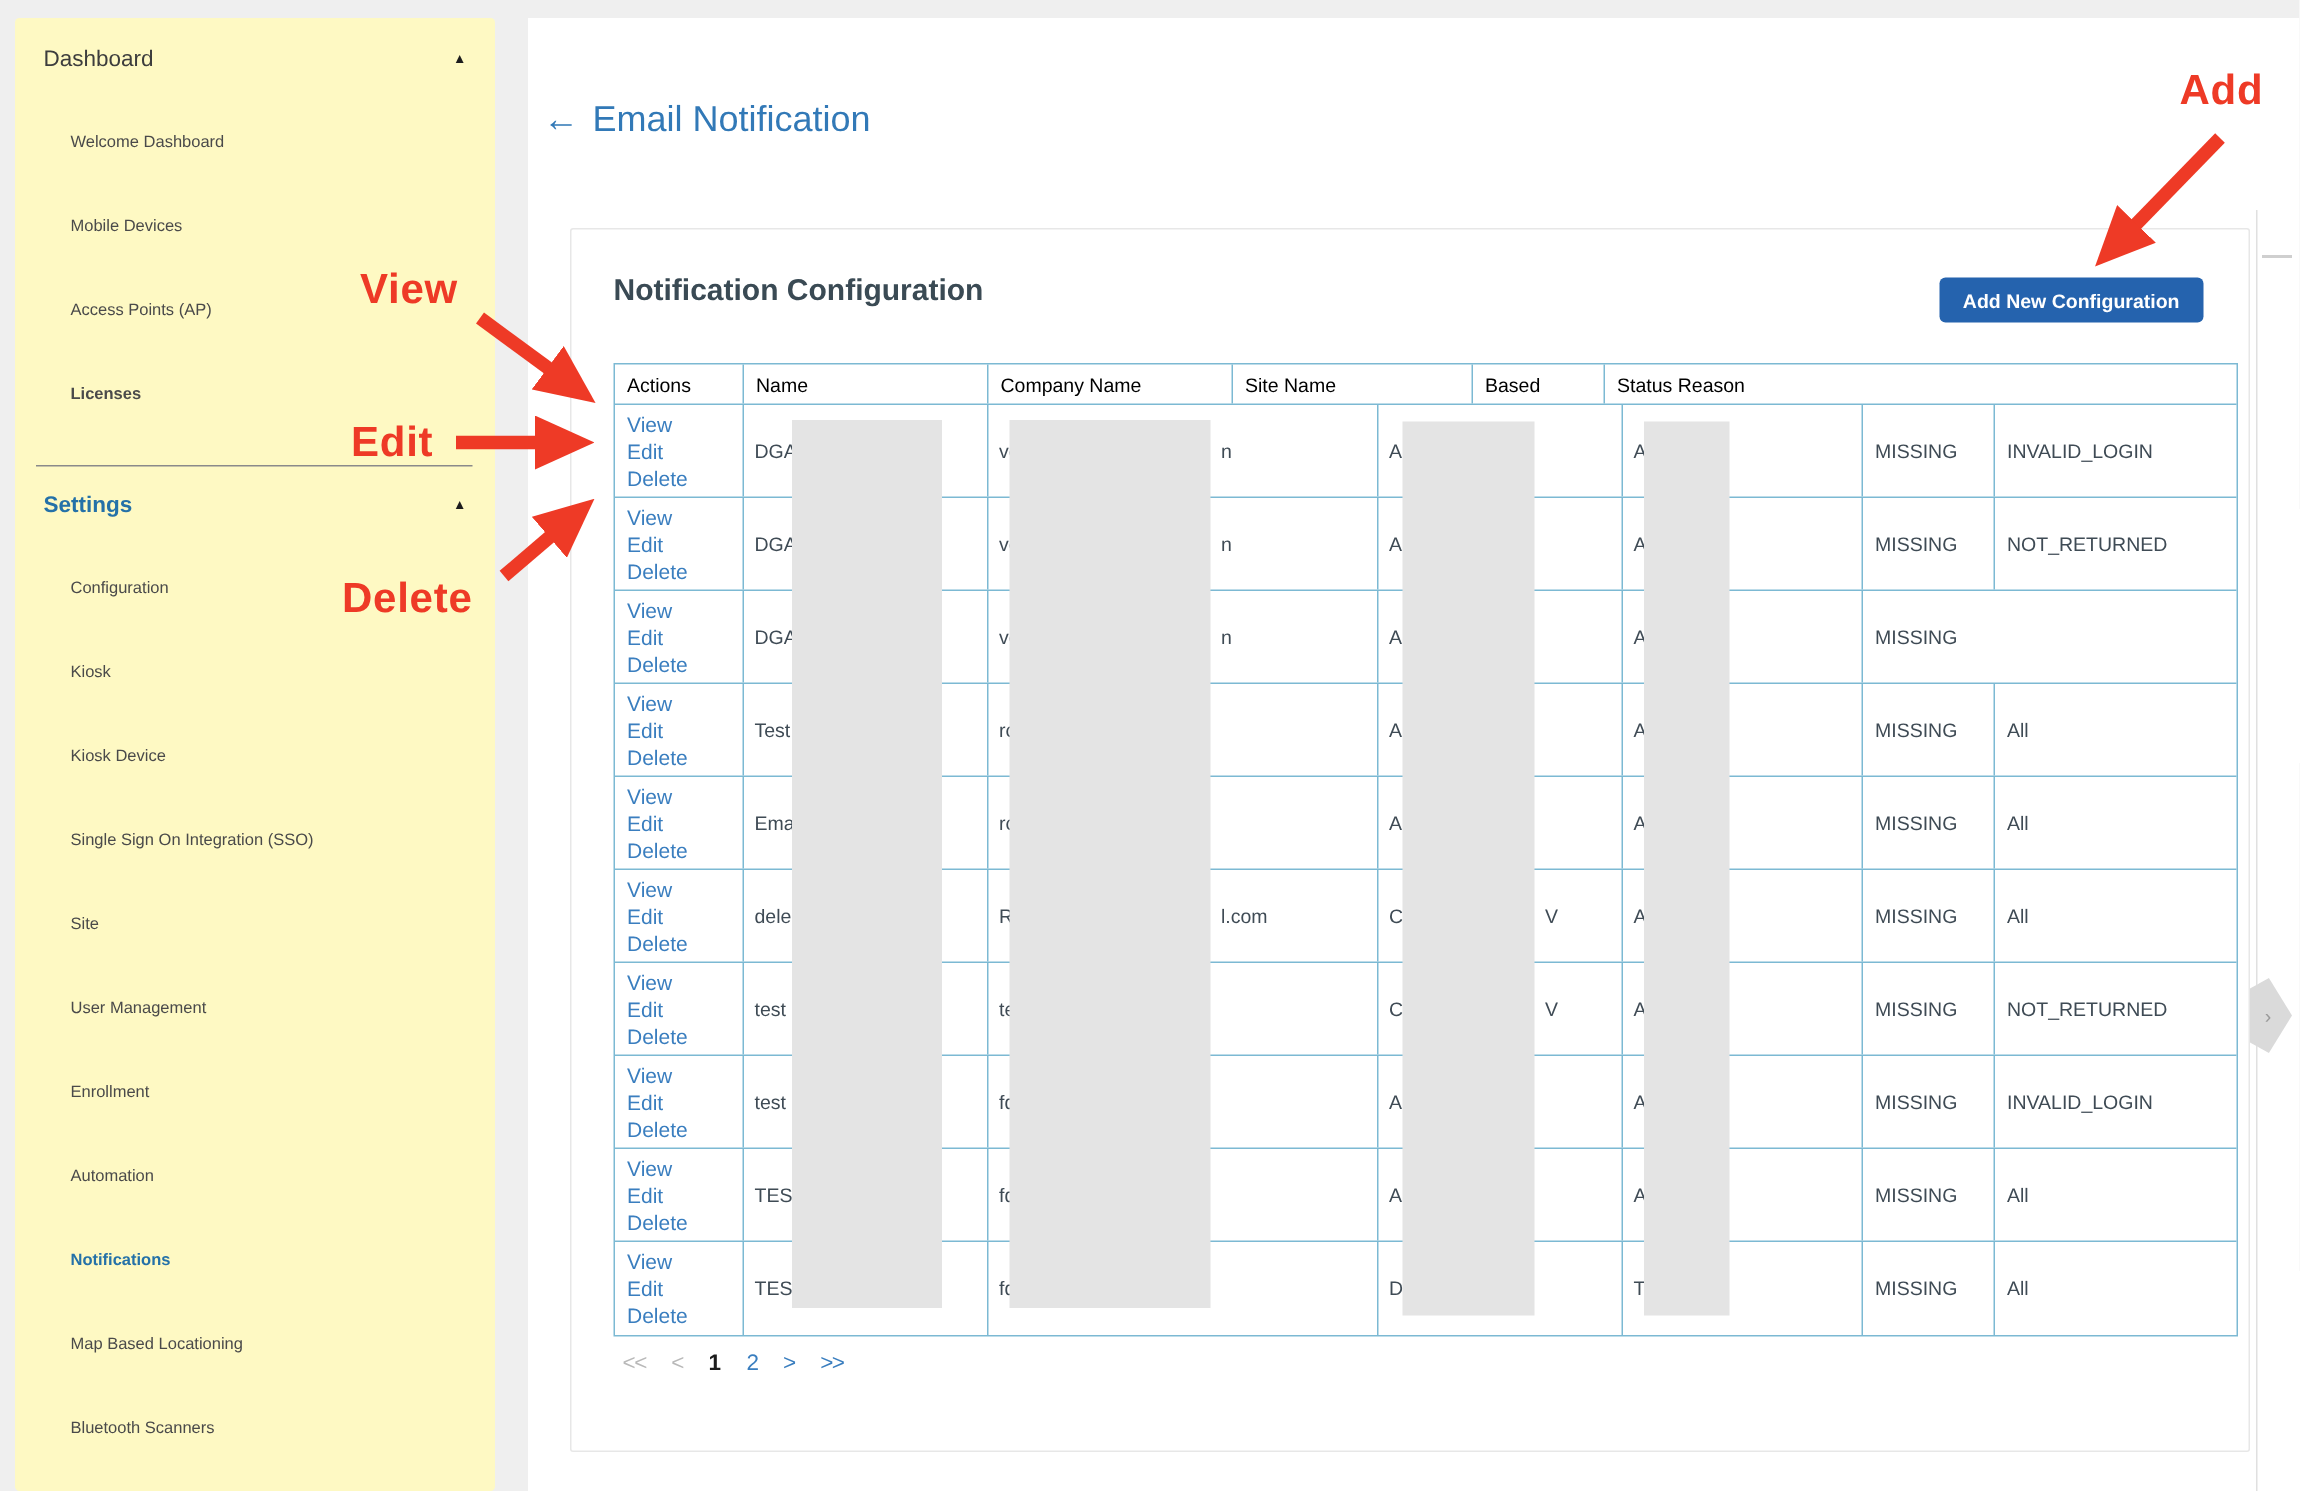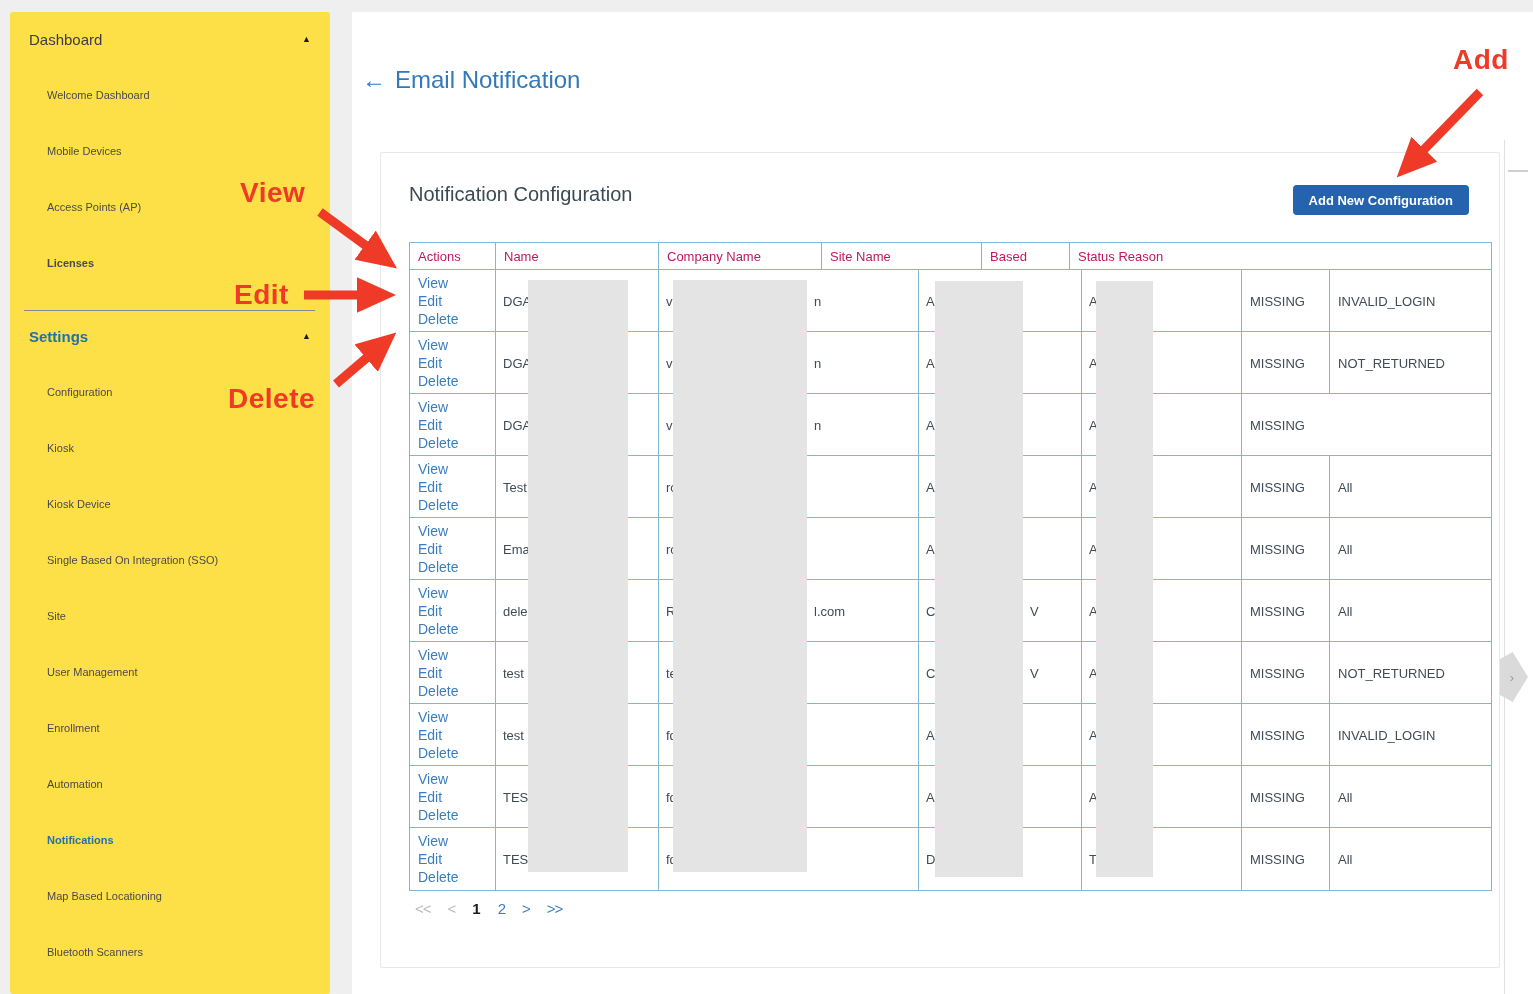--- a/index.html
+++ b/index.html
@@ -8,21 +8,21 @@
     font-family: "Liberation Sans", sans-serif;
     background:#efefef;
     position:relative; overflow:hidden;
     color:var(--text);
   }
   .abs { position:absolute; }
 
   
   .sidebar {
     left:10px; top:12px; width:320px; height:982px;
-    background:#fde047; border-radius:3px;
+    background:#fef9c3; border-radius:3px;
   }
   .side-head {
     position:absolute; left:19px; width:282px; height:22px;
     font-size:15px; color:#3d3d3d; display:flex; align-items:center;
     justify-content:space-between; cursor:pointer;
   }
   .side-head .caret { font-size:9px; color:#1c1c1c; }
   .side-head.blue .lbl { color:var(--nav_active); font-weight:700; }
   .side-item {
     position:absolute; left:37px; width:270px; height:22px;
@@ -40,21 +40,21 @@
     position:absolute; left:10px; top:52px; height:32px;
     font-size:24px; color:var(--accent); display:flex; align-items:center; gap:9px;
   }
   .page-title .back { font-size:24px; cursor:pointer; }
 
   .card {
     position:absolute; left:28px; top:140px; width:1120px; height:816px;
     background:#ffffff; border:1px solid #e7e7e7; border-radius:2px;
   }
   .card-title {
-    position:absolute; left:28px; top:30px; font-size:20px; color:#3a4a54; font-weight:400;
+    position:absolute; left:28px; top:30px; font-size:20px; color:#3a4a54; font-weight:700;
   }
   .add-btn {
     position:absolute; right:30px; top:32px; height:30px; padding:0 16px;
     background:var(--button); color:#ffffff; border:none; border-radius:4px;
     font-size:13px; font-weight:700; font-family:Liberation Sans, sans-serif; cursor:pointer;
   }
 
   
   .tbl {
     position:absolute; left:28px; top:89px; width:1083px;
@@ -62,21 +62,21 @@
   }
   .tr { display:flex; border-bottom:1px solid var(--border); height:62px; }
   .tr:last-child { border-bottom:none; }
   .tr.head { height:27px; }
   .td {
     border-right:1px solid var(--border); position:relative;
     font-size:13px; color:var(--text);
   }
   .td:last-child { border-right:none; }
   .w0{width:86px}.w1{width:163px}.w2{width:260px}.w3{width:163px}.w4{width:160px}.w5{width:88px}.w6{width:162px; flex:1}
-  .head .td { display:flex; align-items:center; padding-left:8px; color:#be185d; }
+  .head .td { display:flex; align-items:center; padding-left:8px; color:#000000; }
   .actions-cell { padding:4px 0 0 8px; display:flex; flex-direction:column; }
   .actions-cell a { color:var(--link); font-size:14px; line-height:18px; text-decoration:none; cursor:pointer; }
   .frag { position:absolute; top:50%; transform:translateY(-50%); white-space:nowrap; }
   .pre  { left:7px; }
   .post-email { left:155px; }
   .post-company { left:111px; }
   .cell-pad { position:absolute; top:50%; transform:translateY(-50%); left:8px; white-space:nowrap; }
 
   
   .redact { background:var(--redact); z-index:5; }
@@ -129,21 +129,21 @@
     <span class="lbl">Settings</span>
     <span class="caret">▲</span>
   </div>
   <div id="side-items-1">
   <div class="side-item" style="top: 369px;">Configuration</div>
 
   <div class="side-item" style="top: 425px;">Kiosk</div>
 
   <div class="side-item" style="top: 481px;">Kiosk Device</div>
 
-  <div class="side-item" style="top: 537px;">Single Based On Integration (SSO)</div>
+  <div class="side-item" style="top: 537px;">Single Sign On Integration (SSO)</div>
 
   <div class="side-item" style="top: 593px;">Site</div>
 
   <div class="side-item" style="top: 649px;">User Management</div>
 
   <div class="side-item" style="top: 705px;">Enrollment</div>
 
   <div class="side-item" style="top: 761px;">Automation</div>
 
   <div class="side-item active" style="top: 817px;">Notifications</div>

